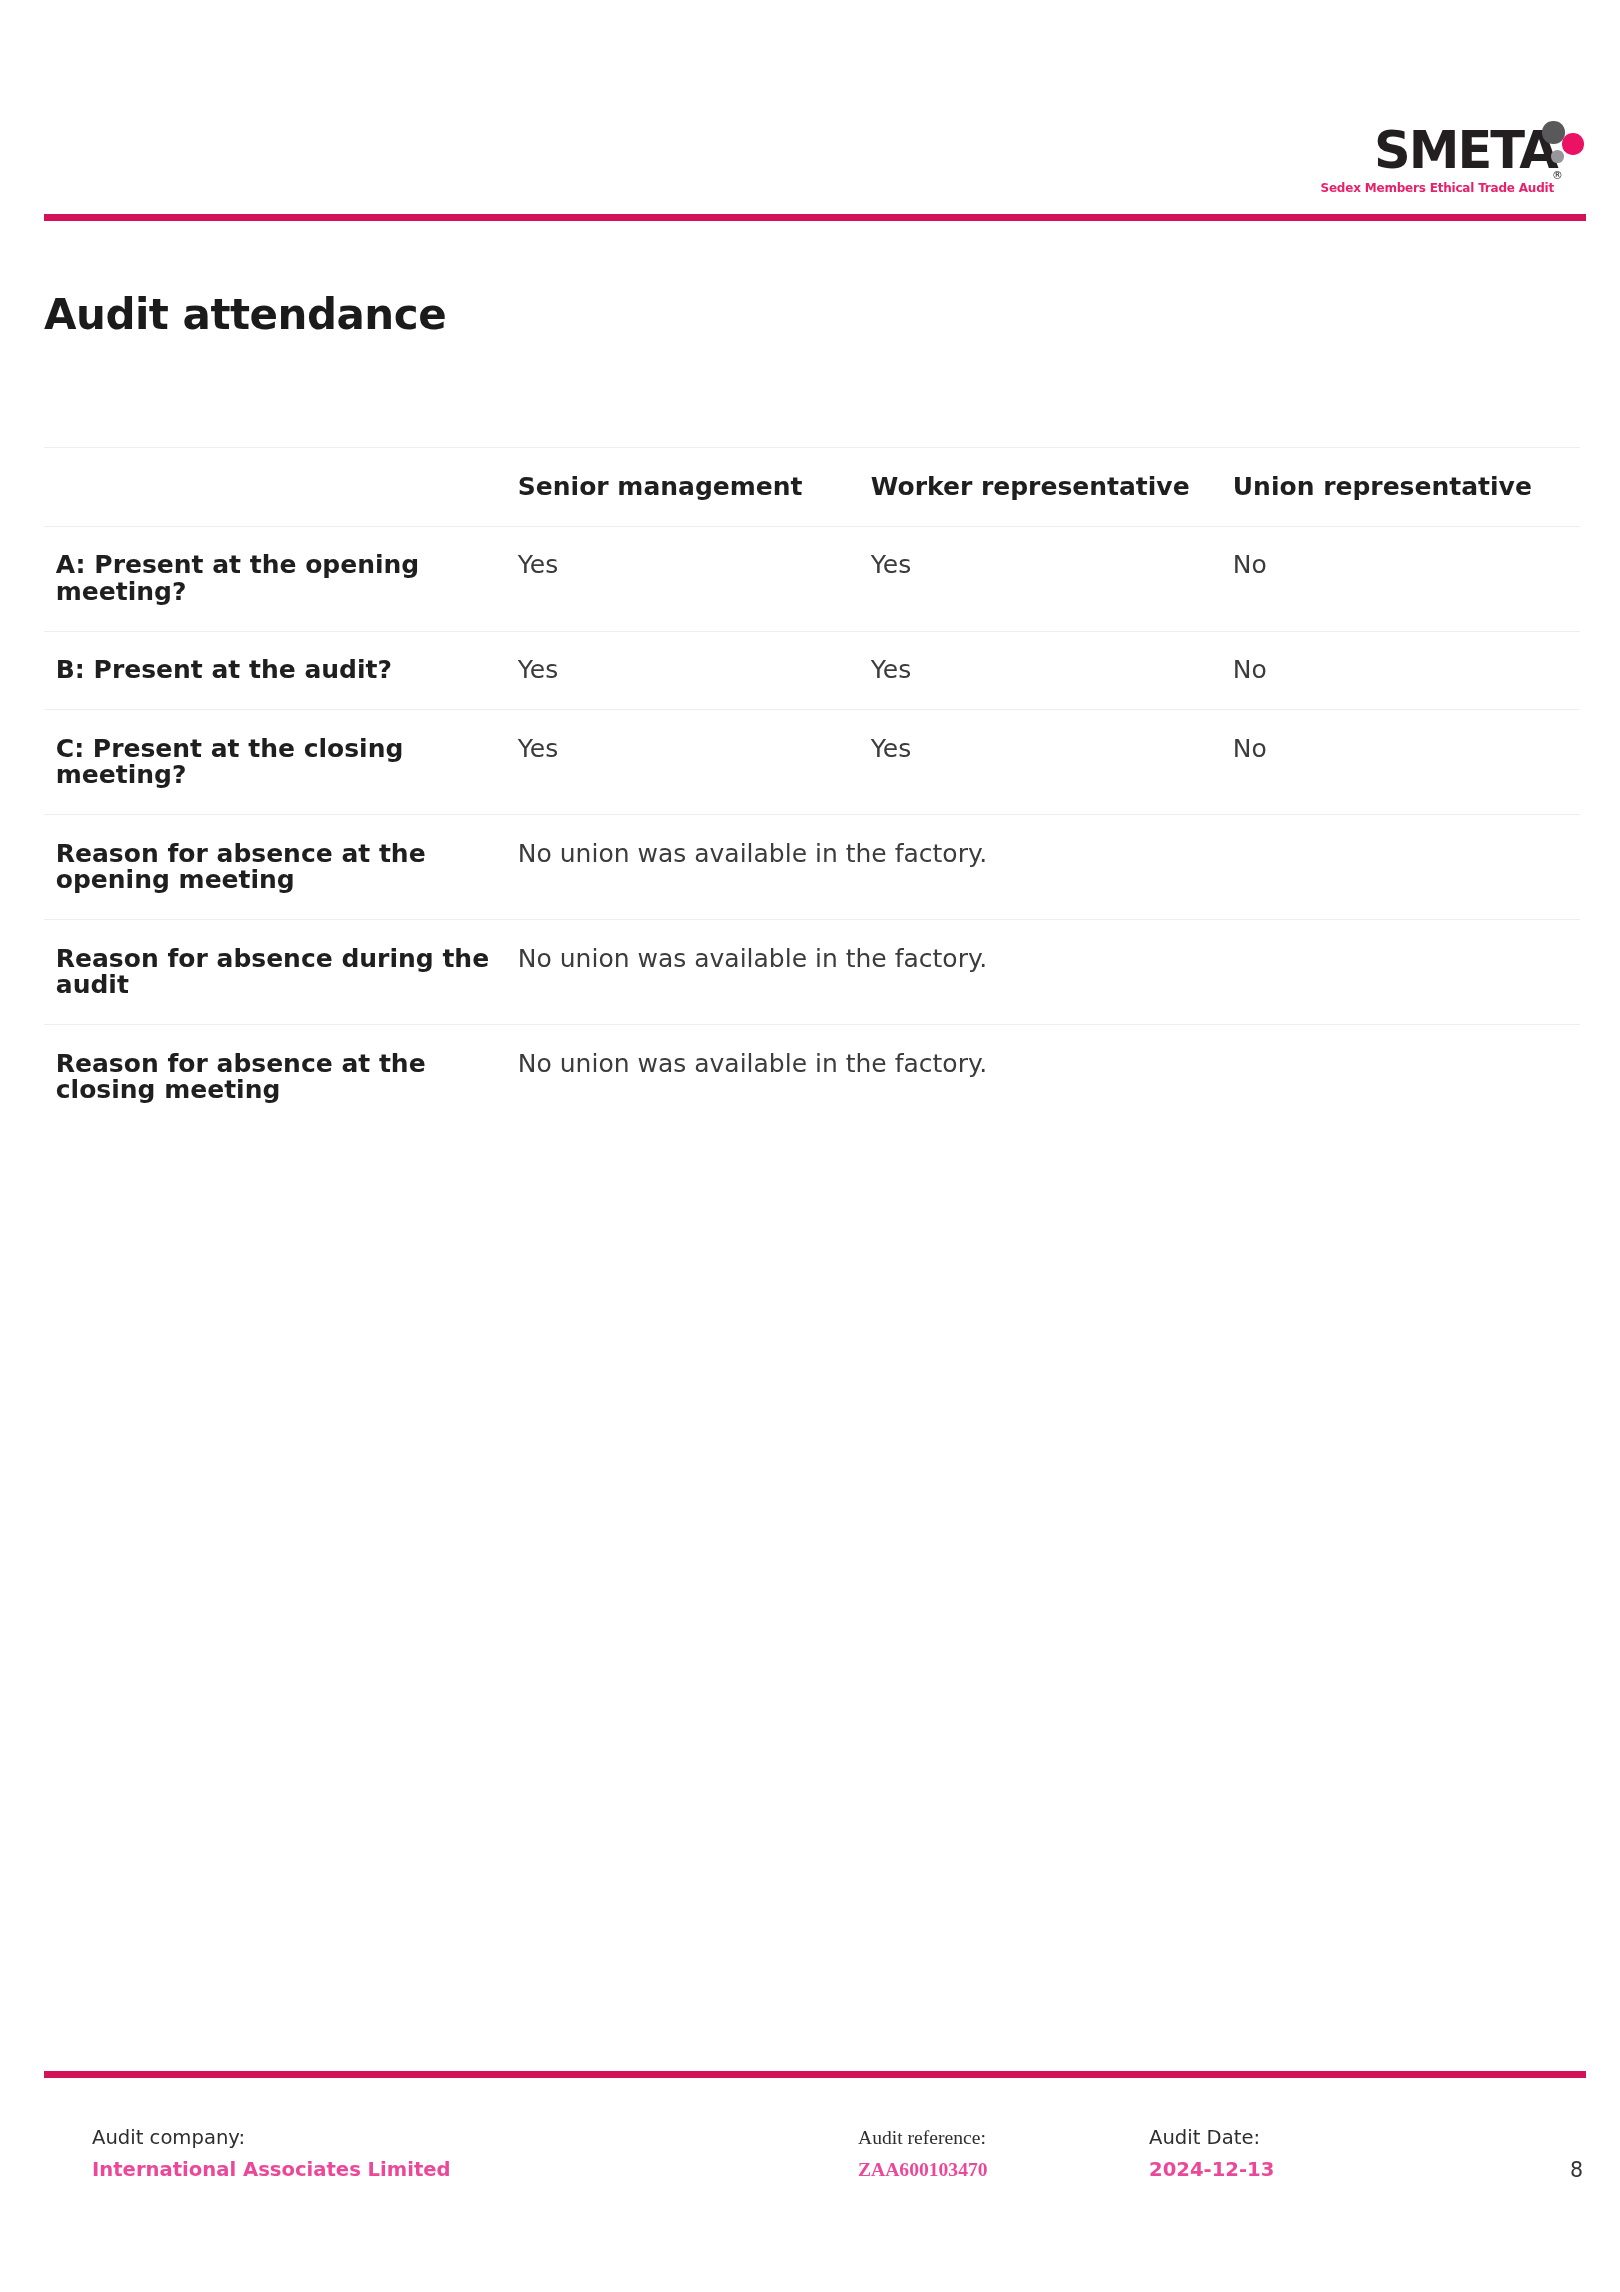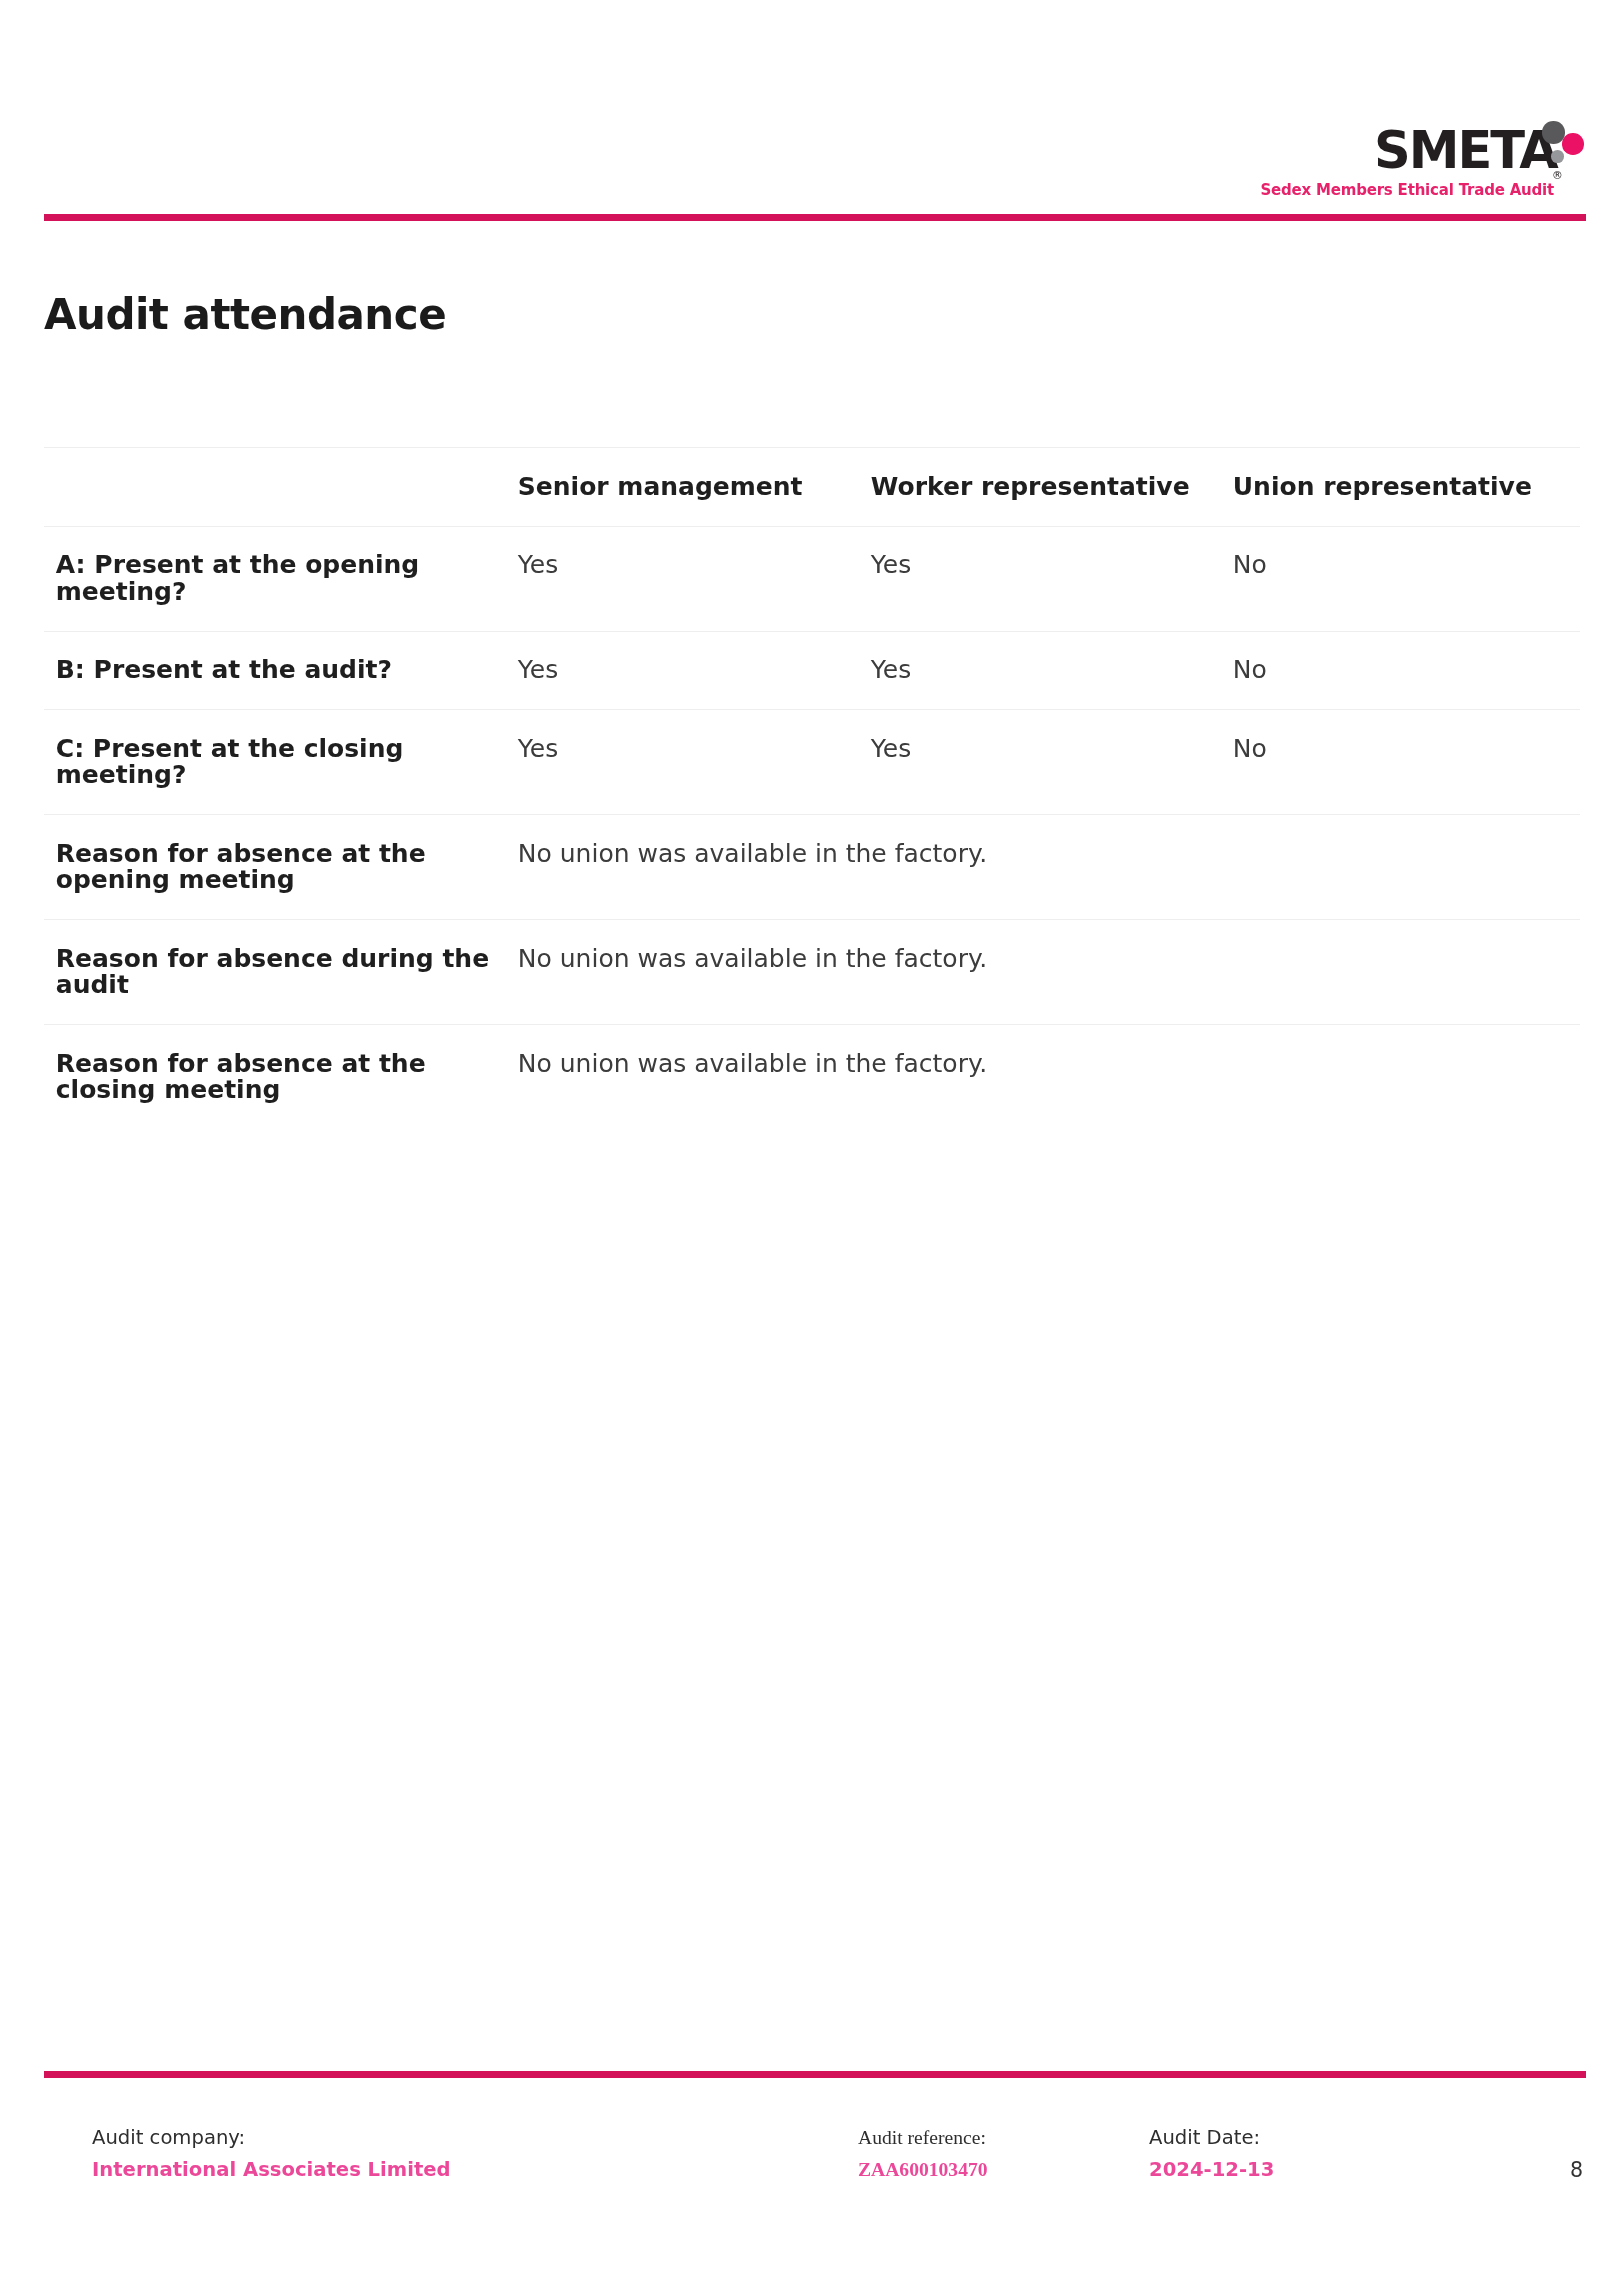--- a/index.html
+++ b/index.html
@@ -27,21 +27,21 @@
     left: 1535px; top: 169px;
     font-size: 10.8px; color: #231F20;
   }
   .logo-circle { position: absolute; border-radius: 50%; }
   .circle-dark  { left: 1525px; top: 121px; width: 22.5px; height: 22.5px; background: #59595B; z-index: 1; }
   .circle-light { left: 1534px; top: 150px; width: 12.7px; height: 12.7px; background: #96979A; z-index: 2; }
   .circle-pink  { left: 1545px; top: 133px; width: 21.6px; height: 21.6px; background: #EB1164; z-index: 3; }
   .logo-tagline {
     position: absolute;
     right: 83px; top: 181px;
-    font-size: 15px; font-weight: bold; letter-spacing: -0.2px;
+    font-size: 12px; font-weight: bold; letter-spacing: -0.2px;
     color: #E8216B; white-space: nowrap;
   }
   .rule {
     position: absolute;
     left: 44px; width: 1542px; height: 6.9px;
     background: #D3125A;
   }
   .rule-top { top: 214px; }
   .rule-bottom { top: 2071px; }
 

